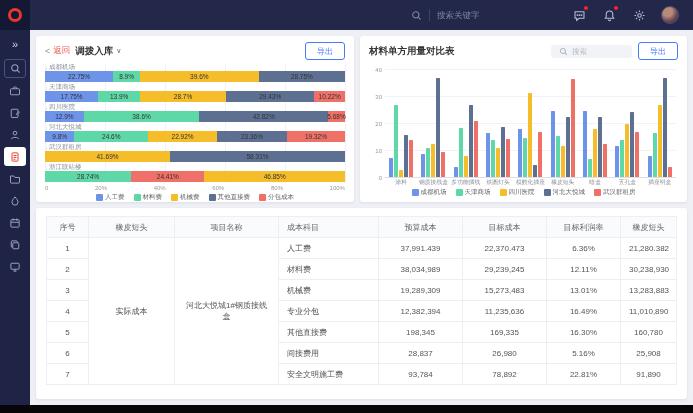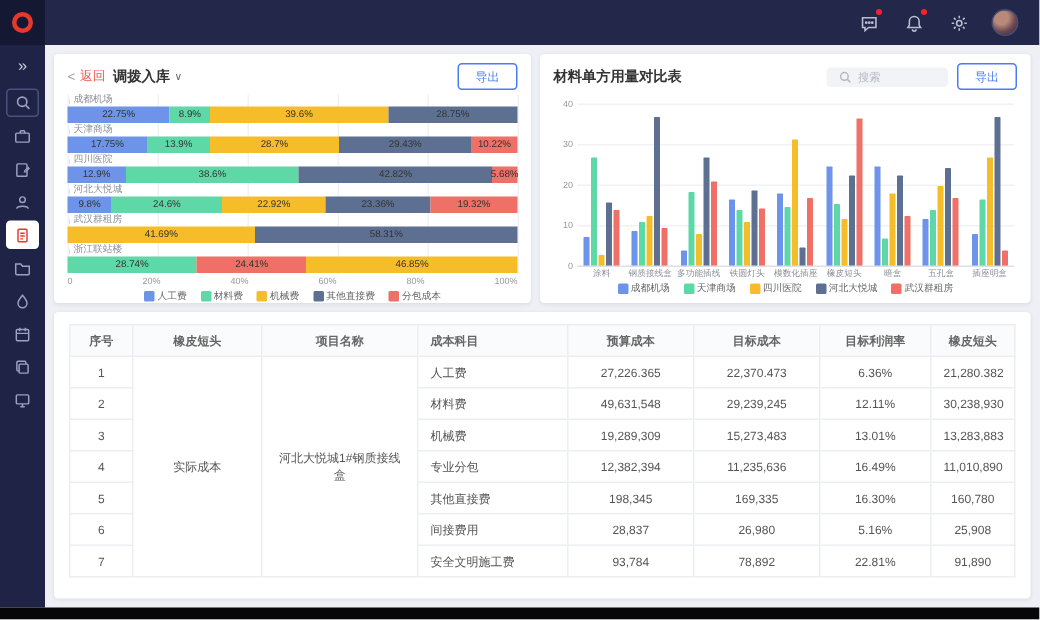--- a/index.html
+++ b/index.html
@@ -81,35 +81,43 @@
   .gbar { width:4px; border-radius:0.5px 0.5px 0 0; }
   .grouped-x { display:flex; margin-left:16px; margin-right:2px; height:9px; flex:none; }
   .grouped-x span { flex:1; text-align:center; font-size:5.8px; color:#8a8f99; white-space:nowrap; overflow:visible; }
   .baseline { position:absolute; left:0; right:0; bottom:0; height:1px; background:#dcdfe6; }
 
   
   .table-panel { flex:1; padding:8px 10px 4px; overflow:hidden; }
   .table-title { font-size:9.5px; font-weight:bold; color:#333; margin-bottom:6px; }
   table { width:100%; border-collapse:collapse; table-layout:fixed; }
   th, td { border:1px solid #eceef2; font-size:8px; padding:4.5px 8px; color:#555; }
-  th { background:#fafbfc; color:#666; font-weight:bold; }
+  th { background:#fafbfc; color:#666; font-weight:normal; }
   .c { text-align:center; } .l { text-align:left; } .r { text-align:center; }
   td.merged { text-align:center; color:#555; }
 
   .bottom-strip { position:absolute; left:0; right:0; bottom:0; height:8px; background:#060608; z-index:6; }
   svg { display:block; }
 </style>
 </head>
 <body>
 
 <div class="topbar">
   <div class="logo-box">
     <div class="logo-ring"></div>
   </div>
   <div class="topbar-right">
+    <div class="tb-search">
+      <svg width="11" height="11" viewBox="0 0 16 16" fill="none" stroke="currentColor" stroke-width="1.6">
+        <circle cx="7" cy="7" r="4.5"></circle>
+          <line x1="10.5" y1="10.5" x2="14" y2="14"></line>
+      </svg>
+      <span class="divider"></span>
+      <input placeholder="搜索关键字" style="">
+    </div>
     <div class="tb-icon">
       <svg width="13" height="13" viewBox="0 0 16 16" fill="none" stroke="currentColor" stroke-width="1.3">
         <path d="M2.5 3.5 h11 v8 h-6 l-3 2.5 v-2.5 h-2 z"></path>
         <circle cx="5.5" cy="7.5" r="0.5" fill="currentColor"></circle>
           <circle cx="8" cy="7.5" r="0.5" fill="currentColor"></circle>
           <circle cx="10.5" cy="7.5" r="0.5" fill="currentColor"></circle>
       </svg>
       <span class="red-dot"></span>
     </div>
     <div class="tb-icon">
@@ -454,29 +462,29 @@
             <th class="r">目标利润率</th>
             <th class="r">橡皮短头</th>
           </tr>
         </thead>
       <tbody>
           <tr>
             <td class="c">1</td>
             <td class="merged" rowspan="7">实际成本</td>
             <td class="merged" rowspan="7">河北大悦城1#钢质接线盒</td>
             <td class="l">人工费</td>
-            <td class="r">27,226.365</td>
+            <td class="r">37,991.439</td>
             <td class="r">22,370.473</td>
             <td class="r">6.36%</td>
             <td class="r">21,280.382</td>
           </tr>
           <tr>
             <td class="c">2</td>
             <td class="l">材料费</td>
-            <td class="r">49,631,548</td>
+            <td class="r">38,034,989</td>
             <td class="r">29,239,245</td>
             <td class="r">12.11%</td>
             <td class="r">30,238,930</td>
           </tr>
           <tr>
             <td class="c">3</td>
             <td class="l">机械费</td>
             <td class="r">19,289,309</td>
             <td class="r">15,273,483</td>
             <td class="r">13.01%</td>

